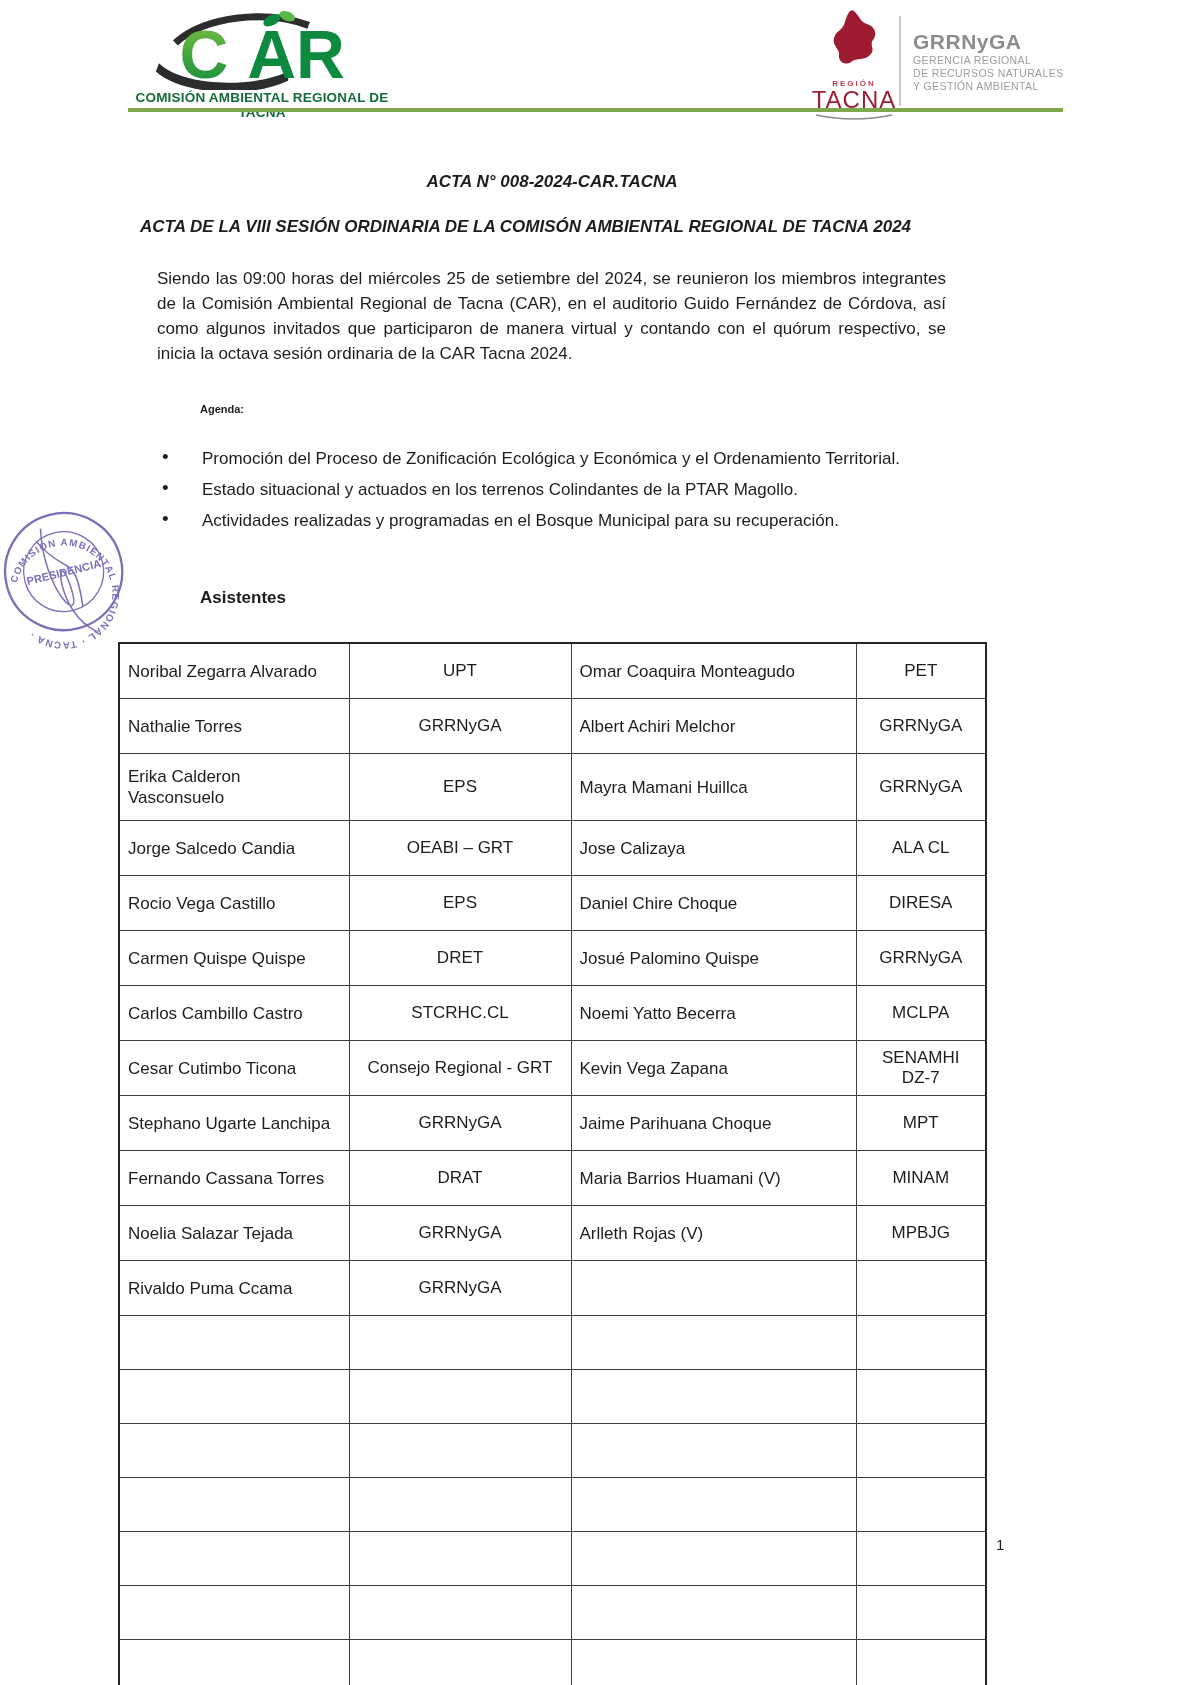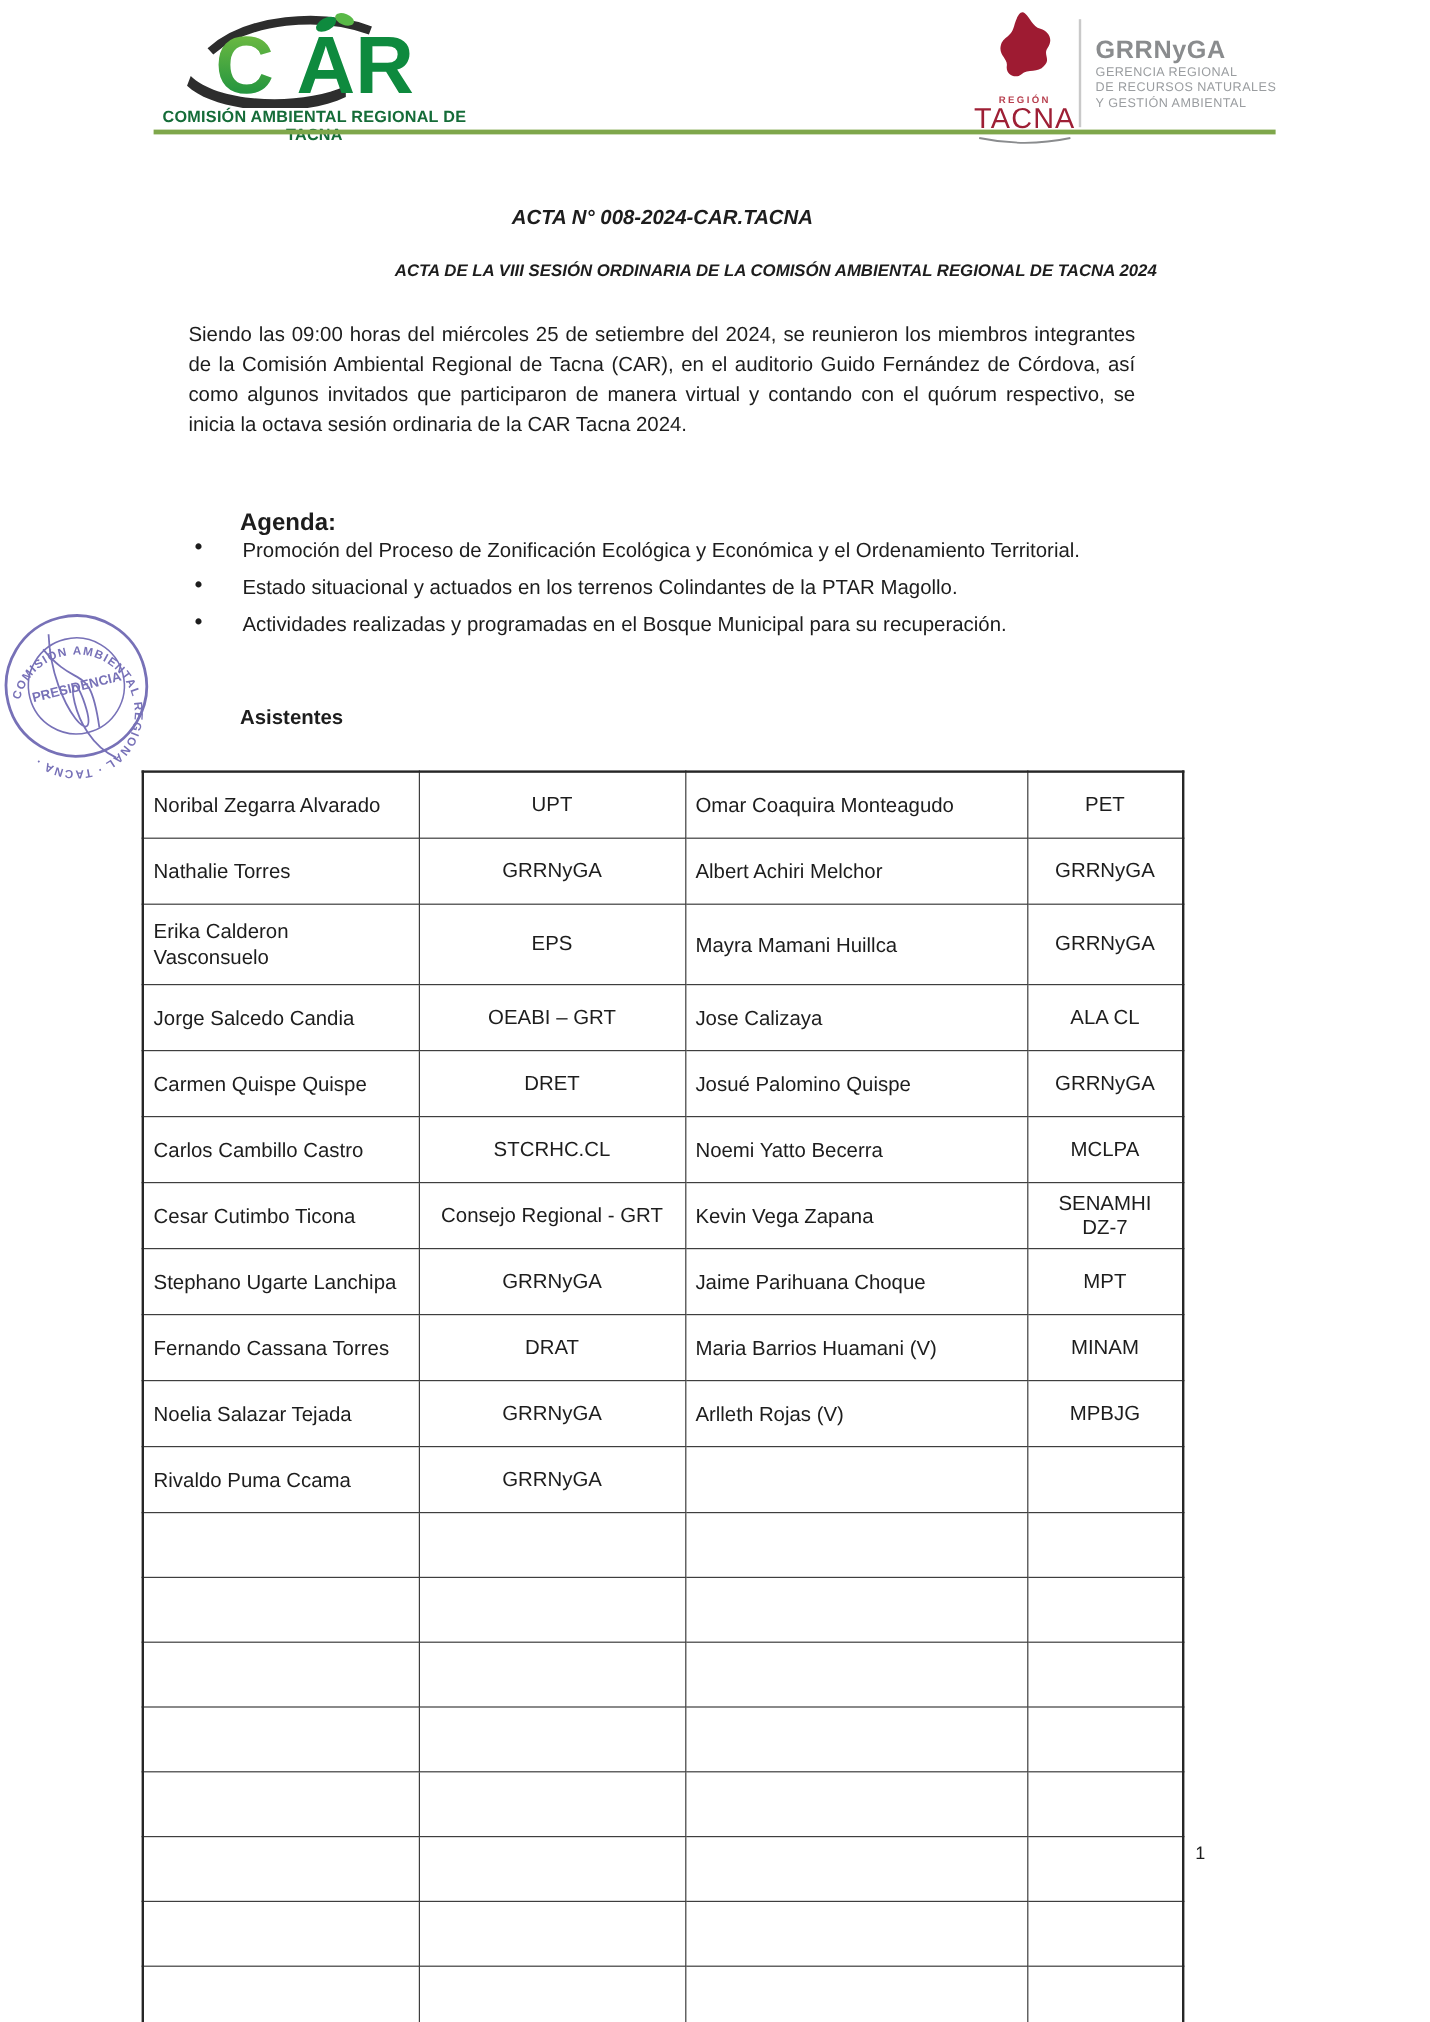--- a/index.html
+++ b/index.html
@@ -18,25 +18,25 @@
   .region-name{font-size:24px;font-weight:400;color:#9e1f35;letter-spacing:1px;line-height:24px;}
   .tacna-arc{display:block;margin:1px auto 0;}
   .logo-divider{position:absolute;left:899px;top:16px;width:2px;height:90px;background:#c9c9c9;}
   .grrnyga{position:absolute;left:913px;top:30px;width:170px;}
   .grrnyga-acronym{font-size:21px;font-weight:bold;color:#8a8c8e;letter-spacing:.5px;}
   .grrnyga-line{font-size:10.5px;color:#9a9da0;letter-spacing:.4px;line-height:13px;}
 
   
   .doc-title{position:absolute;left:157px;top:172px;width:790px;text-align:center;
              font-size:17px;font-weight:bold;font-style:italic;}
-  .doc-subtitle{position:absolute;left:140px;top:217px;width:824px;text-align:right;
-             font-size:14px;font-weight:bold;font-style:italic;}
+  .doc-subtitle{position:absolute;left:140px;top:217px;width:824px;text-align:left;
+             font-size:17px;font-weight:bold;font-style:italic;}
   .intro{position:absolute;left:157px;top:266px;width:789px;font-size:17px;line-height:25px;
          text-align:justify;}
-  .agenda-heading{position:absolute;left:200px;top:425px;font-size:20px;font-weight:bold;}
+  .agenda-heading{position:absolute;left:200px;top:403px;font-size:11px;font-weight:bold;}
   .agenda-list{position:absolute;left:160px;top:448px;width:810px;margin:0;padding:0;list-style:none;}
   .agenda-list li{position:relative;padding-left:42px;font-size:17px;line-height:21px;margin-bottom:10px;}
   .agenda-list li .dot{position:absolute;left:2px;top:-2px;font-size:19px;}
   .attendees-heading{position:absolute;left:200px;top:588px;font-size:17px;font-weight:bold;}
 
   
   .stamp{position:absolute;left:-14px;top:498px;width:158px;height:158px;opacity:.82;
          transform:rotate(-14deg);}
 
   
@@ -142,20 +142,26 @@
           <td class="name">Mayra Mamani Huillca</td>
           <td class="org">GRRNyGA</td>
         </tr>
         <tr>
           <td class="name">Jorge Salcedo Candia</td>
           <td class="org">OEABI – GRT</td>
           <td class="name">Jose Calizaya</td>
           <td class="org">ALA CL</td>
         </tr>
         <tr>
+          <td class="name">Rocio Vega Castillo</td>
+          <td class="org">EPS</td>
+          <td class="name">Daniel Chire Choque</td>
+          <td class="org">DIRESA</td>
+        </tr>
+        <tr>
           <td class="name">Carmen Quispe Quispe</td>
           <td class="org">DRET</td>
           <td class="name">Josué Palomino Quispe</td>
           <td class="org">GRRNyGA</td>
         </tr>
         <tr>
           <td class="name">Carlos Cambillo Castro</td>
           <td class="org">STCRHC.CL</td>
           <td class="name">Noemi Yatto Becerra</td>
           <td class="org">MCLPA</td>

